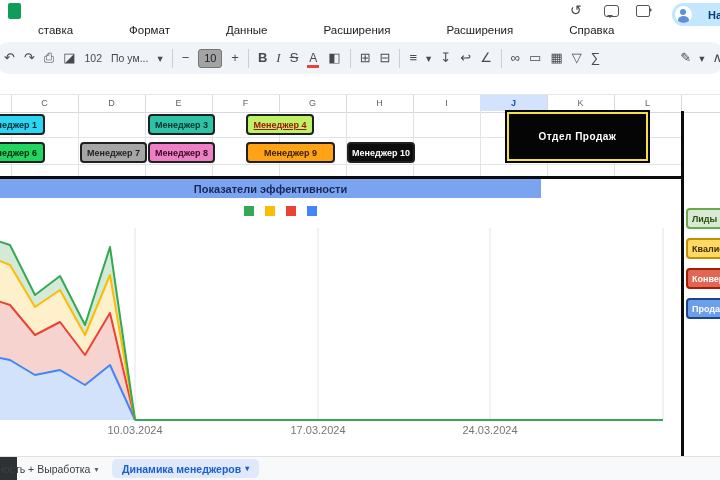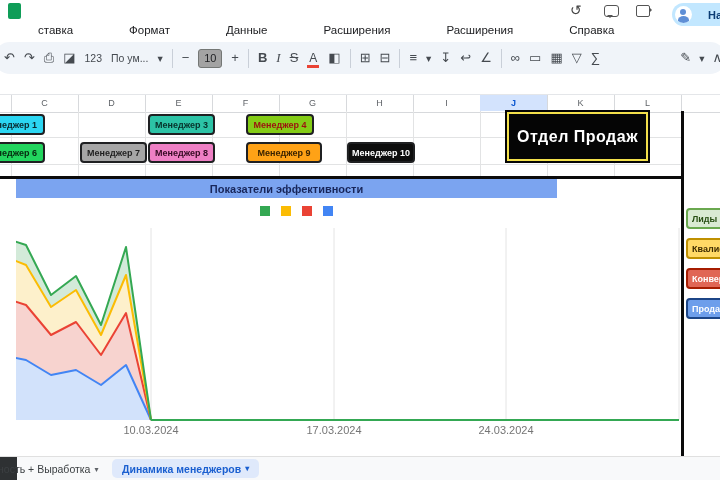--- a/index.html
+++ b/index.html
@@ -47,26 +47,26 @@
   .colcell{position:absolute;top:0;height:16px;width:67px;border-right:1px solid #d7d9dc;
            font-size:9px;color:#5f6368;display:flex;align-items:center;justify-content:center;}
   .colcell.sel{background:#d3e3fd;color:#0b57d0;font-weight:bold;}
 
   
   .gridline-v{position:absolute;width:1px;background:#e2e3e4;}
   .gridline-h{position:absolute;height:1px;background:#e2e3e4;}
   .mchip{position:absolute;height:21px;border:2px solid #1f2022;border-radius:4px;box-sizing:border-box;
          display:flex;align-items:center;justify-content:center;font-size:9px;font-weight:bold;white-space:nowrap;overflow:hidden;}
   .dept{position:absolute;left:507px;top:112px;width:141px;height:49px;border:2px solid #3b82f6;box-shadow:0 0 0 2px #050505;
-        box-sizing:border-box;display:flex;align-items:center;justify-content:center;font-size:16px;font-weight:bold;letter-spacing:0.5px;}
+        box-sizing:border-box;display:flex;align-items:center;justify-content:center;font-size:10px;font-weight:bold;letter-spacing:0.5px;}
   .hline-black{left:0;top:176px;width:684px;height:3px;background:#0b0b0b;}
   .vline-black{left:681px;top:111px;width:3px;height:345px;background:#0b0b0b;}
 
   
-  .chart-card{left:16px;top:179px;width:541px;height:277px;background:#fff;}
+  .chart-card{left:0;top:179px;width:541px;height:277px;background:#fff;}
   .banner{position:absolute;left:0;top:0;width:100%;height:19px;display:flex;align-items:center;justify-content:center;
           font-size:11px;font-weight:bold;}
   .legend{position:absolute;left:244px;top:27px;display:flex;gap:11px;}
   .lgsq{width:10px;height:10px;display:inline-block;}
   .plot-wrap{position:absolute;left:0;top:45px;width:681px;height:200px;}
   .axis{position:absolute;left:0;top:245px;width:681px;height:14px;}
   .tick{position:absolute;top:0;width:60px;text-align:center;font-size:11px;color:#757575;}
 
   
   .rchip{position:absolute;left:686px;width:58px;height:21px;border:2px solid #888;border-radius:4px;box-sizing:border-box;
@@ -106,21 +106,21 @@
     <span class="menu-item">Расширения</span>
     <span class="menu-item">Расширения</span>
     <span class="menu-item">Справка</span>
   </div>
 
   <div class="abs toolbar">
     <span class="ti">↶</span>
     <span class="ti">↷</span>
     <span class="ti">⎙</span>
     <span class="ti">◪</span>
-    <span class="ti small">123</span>
+    <span class="ti small">102</span>
     <span class="ti small">По ум...</span>
     <span class="ti small">▾</span>
     <span class="tdiv"></span>
     <span class="ti">−</span>
     <span class="fsize">10</span>
     <span class="ti">+</span>
     <span class="tdiv"></span>
     <span class="ti tbold">B</span>
     <span class="ti tital">I</span>
     <span class="ti tstrike">S</span>
@@ -174,26 +174,26 @@
       <div class="gridline-v" style="left: 413px; top: 111px; height: 65px;"></div>
       <div class="gridline-v" style="left: 480px; top: 111px; height: 65px;"></div>
       <div class="gridline-v" style="left: 547px; top: 111px; height: 65px;"></div>
       <div class="gridline-v" style="left: 614px; top: 111px; height: 65px;"></div>
       <div class="gridline-h" style="left: 0px; top: 137px; width: 681px;"></div>
       <div class="gridline-h" style="left: 0px; top: 164px; width: 681px;"></div>
     </div>
 
   <div class="mchip" style="left: -24px; top: 114px; width: 69px; background: rgb(43, 214, 242); color: rgb(9, 40, 46);">Менеджер 1</div>
   <div class="mchip" style="left: 148px; top: 114px; width: 67px; background: rgb(44, 195, 166); color: rgb(7, 49, 42);">Менеджер 3</div>
-  <div class="mchip" style="left: 246px; top: 114px; width: 68px; background: #84cc16; color: rgb(156, 16, 16);">Менеджер 4</div>
+  <div class="mchip" style="left: 246px; top: 114px; width: 68px; background: #bef264; color: rgb(156, 16, 16); text-decoration: underline;">Менеджер 4</div>
 
   <div class="mchip" style="left: -24px; top: 142px; width: 69px; background: rgb(34, 213, 94); color: rgb(6, 41, 15);">Менеджер 6</div>
   <div class="mchip" style="left: 80px; top: 142px; width: 67px; background: rgb(166, 166, 166); color: rgb(31, 31, 31);">Менеджер 7</div>
   <div class="mchip" style="left: 148px; top: 142px; width: 67px; background: rgb(238, 127, 196); color: rgb(52, 10, 34);">Менеджер 8</div>
-  <div class="mchip" style="left: 246px; top: 142px; width: 76px; background: rgb(255, 162, 22); color: rgb(58, 35, 1);">Менеджер 9</div>
+  <div class="mchip" style="left: 246px; top: 142px; width: 89px; background: rgb(255, 162, 22); color: rgb(58, 35, 1);">Менеджер 9</div>
   <div class="mchip" style="left: 347px; top: 142px; width: 68px; background: rgb(13, 13, 13); color: rgb(255, 255, 255);">Менеджер 10</div>
 
   <div class="dept" style="background: rgb(5, 5, 5); color: rgb(255, 255, 255); border-color: rgb(243, 224, 75);">Отдел Продаж</div>
 
   <div class="abs hline-black"></div>
   <div class="abs vline-black"></div>
 
   <div class="abs chart-card">
     <div class="banner" style="background: rgb(123, 164, 240); color: rgb(24, 38, 90);">Показатели эффективности</div>
     <div class="legend" id="legend">

